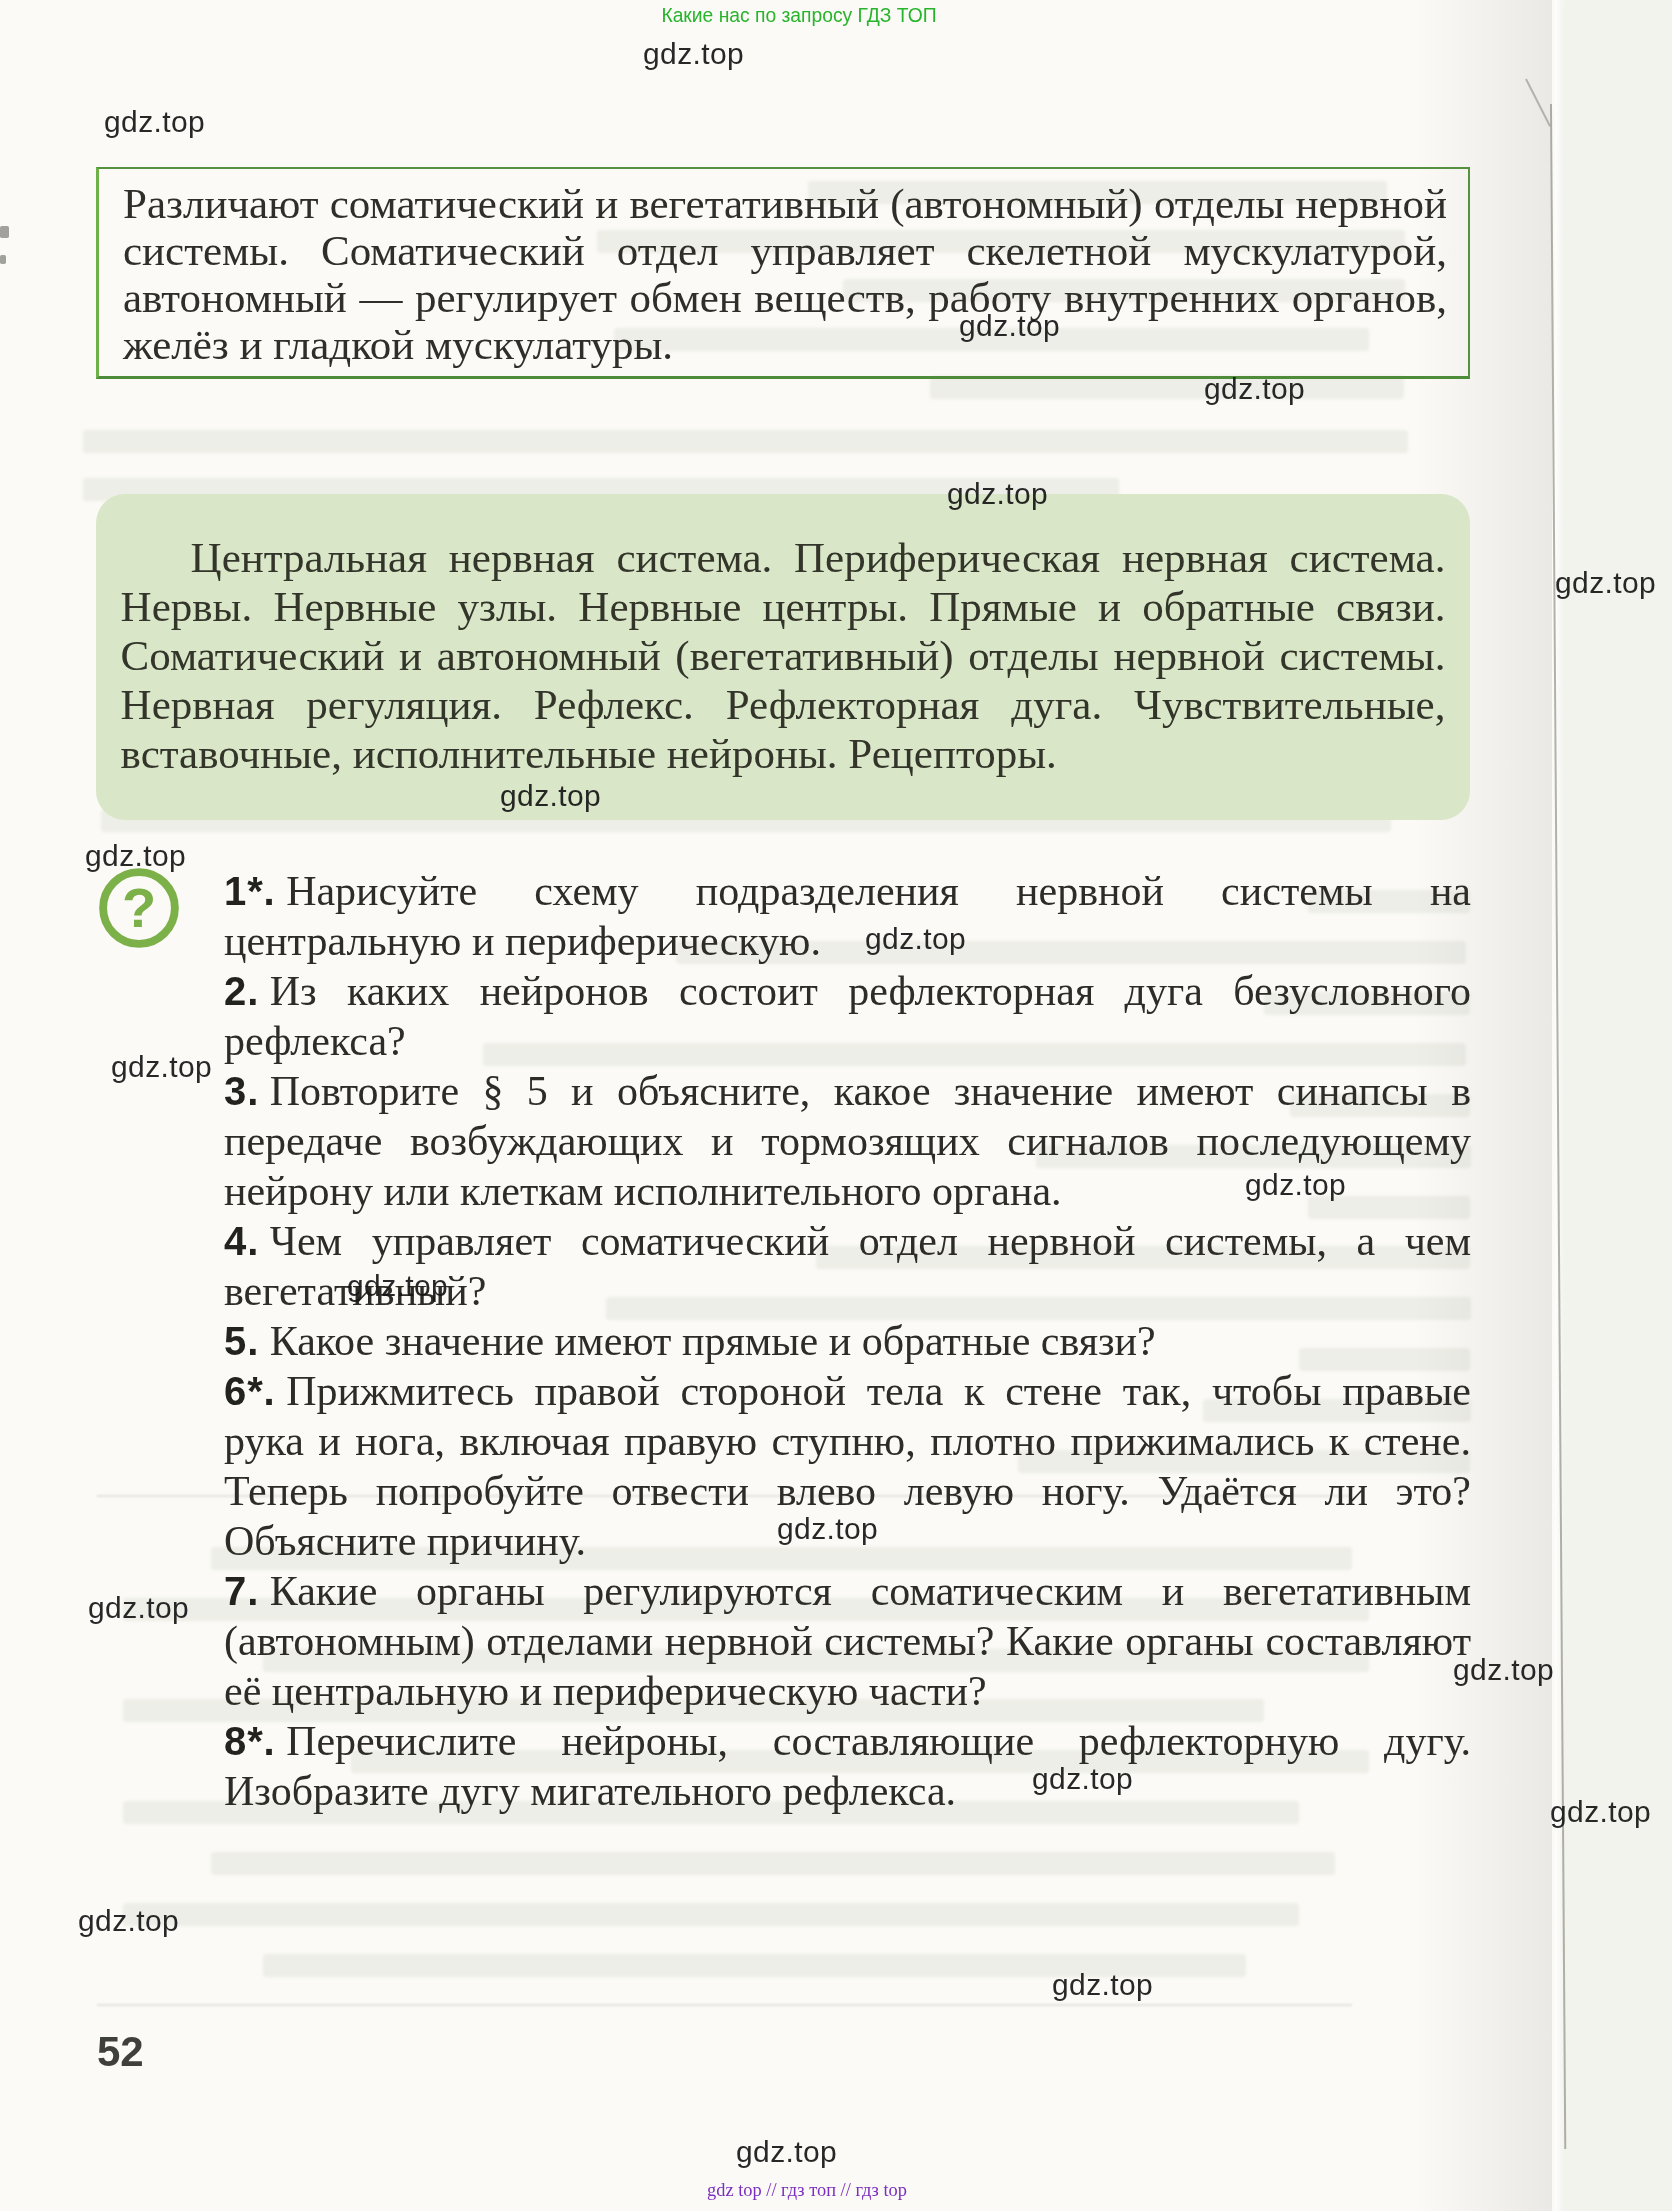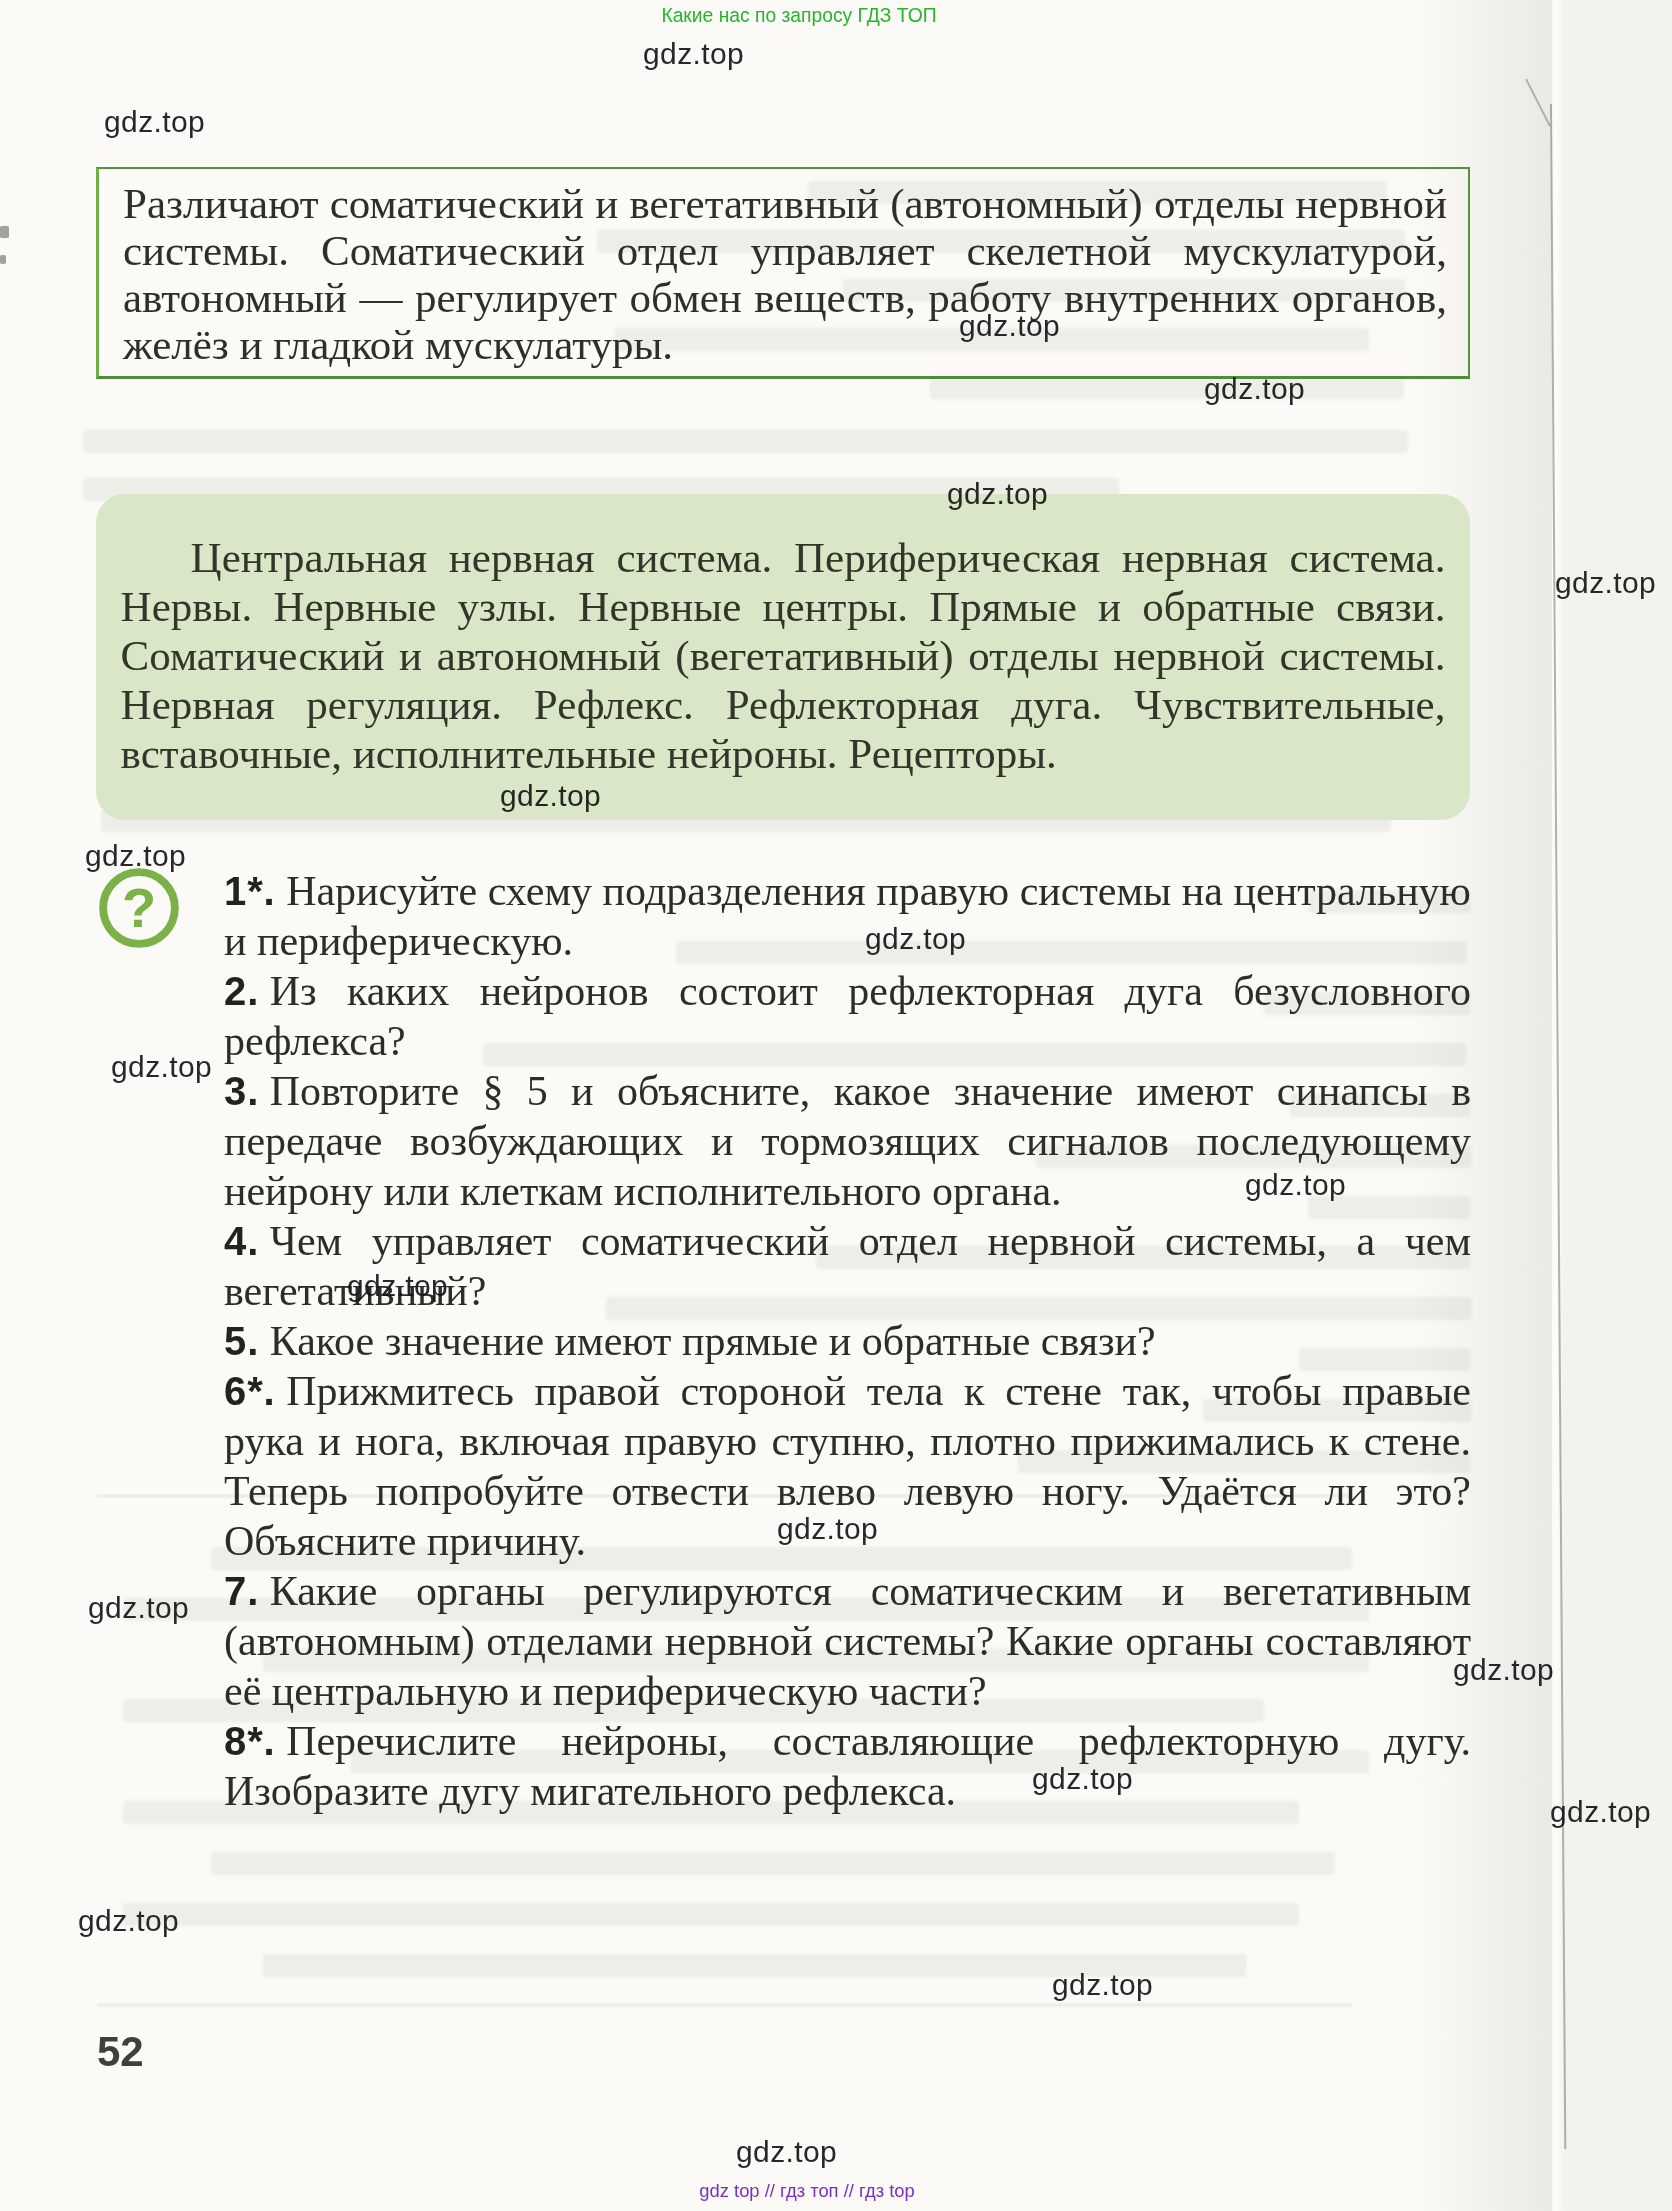--- a/index.html
+++ b/index.html
@@ -40,21 +40,21 @@
   .questions p{margin:0;font-size:42px;line-height:50px;color:#2d2c27;text-align:justify;}
   .qn{font-family:"Liberation Sans", sans-serif;font-weight:700;font-size:40px;color:#22221e;
     margin-right:10.5px;letter-spacing:0.9px;}
 
   
   .page-number{position:absolute;left:97px;top:2028px;font-family:"Liberation Sans", sans-serif;
     font-weight:700;font-size:42px;color:#3f3f3b;}
   .promo{position:absolute;left:799px;top:5.3px;transform:translateX(-50%);white-space:nowrap;
     font-family:"Liberation Sans", sans-serif;font-size:19.3px;font-weight:500;color:#28b42c;}
   .footer-links{position:absolute;left:807px;top:2180px;transform:translateX(-50%);white-space:nowrap;
-    font-family:Liberation Sans, sans-serif;font-size:18.4px;color:#7b2fbf;}
+    font-family:Liberation Serif, serif;font-size:18.4px;color:#7b2fbf;}
 
   
   .wm{position:absolute;font-family:"Liberation Sans", sans-serif;font-size:30px;color:#161616;
     opacity:.92;white-space:nowrap;letter-spacing:0.4px;}
 </style>
 </head>
 <body>
 
 <div class="scan-page">
 
@@ -112,21 +112,21 @@
   </div>
 
   <div class="qicon">
     <svg width="84" height="84" viewBox="0 0 96 96">
       <circle cx="48" cy="48" r="41" fill="none" stroke="#7cb049" stroke-width="9"></circle>
       <text x="48" y="70" text-anchor="middle" font-family="Liberation Sans, sans-serif" font-weight="bold" font-size="64" fill="#7cb049">?</text>
     </svg>
   </div>
 
   <div class="questions">
-    <p><b class="qn">1*.</b><span>Нарисуйте схему подразделения правую системы на центральную и периферическую.</span></p>
+    <p><b class="qn">1*.</b><span>Нарисуйте схему подразделения нервной системы на центральную и периферическую.</span></p>
     <p><b class="qn">2.</b><span>Из каких нейронов состоит рефлекторная дуга безусловного рефлекса?</span></p>
     <p><b class="qn">3.</b><span>Повторите § 5 и объясните, какое значение имеют синапсы в передаче возбуждающих и тормозящих сигналов последующему нейрону или клеткам исполнительного органа.</span></p>
     <p><b class="qn">4.</b><span>Чем управляет соматический отдел нервной системы, а чем вегетативный?</span></p>
     <p><b class="qn">5.</b><span>Какое значение имеют прямые и обратные связи?</span></p>
     <p><b class="qn">6*.</b><span>Прижмитесь правой стороной тела к стене так, чтобы правые рука и нога, включая правую ступню, плотно прижимались к стене. Теперь попробуйте отвести влево левую ногу. Удаётся ли это? Объясните причину.</span></p>
     <p><b class="qn">7.</b><span>Какие органы регулируются соматическим и вегетативным (автономным) отделами нервной системы? Какие органы составляют её центральную и периферическую части?</span></p>
     <p><b class="qn">8*.</b><span>Перечислите нейроны, составляющие рефлекторную дугу. Изобразите дугу мигательного рефлекса.</span></p>
   </div>
 
   <div class="page-number">52</div>

